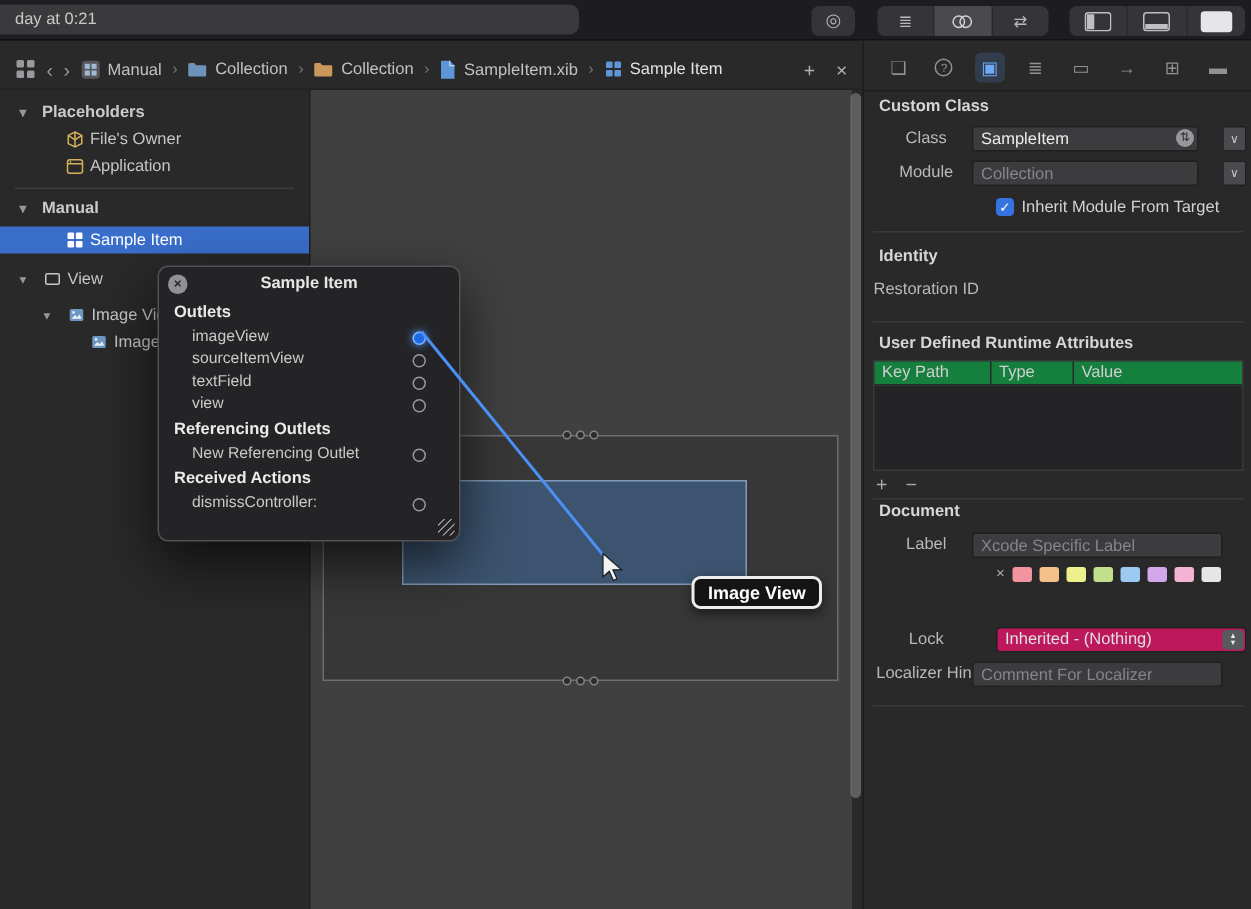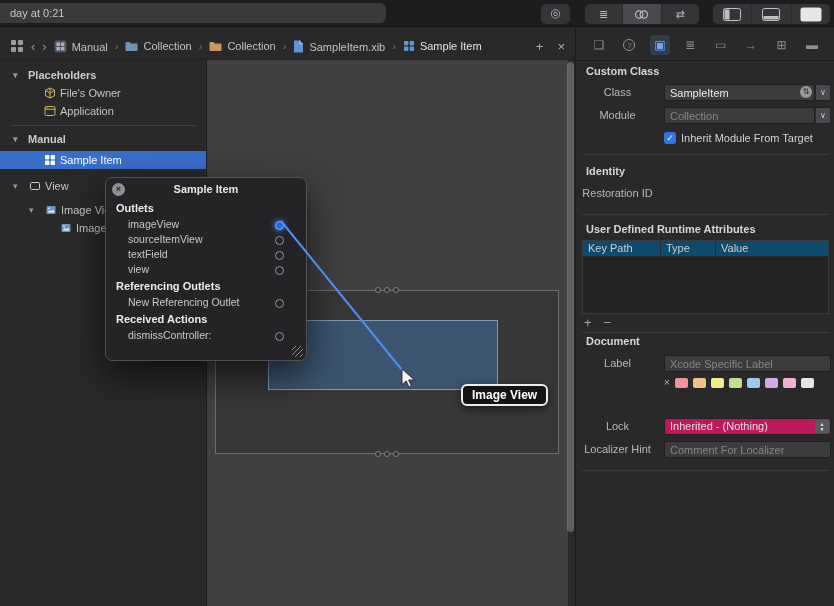--- a/index.html
+++ b/index.html
@@ -76,36 +76,36 @@
   #insp-tabs{position:absolute;left:0;top:6px;width:259px;height:24px;display:flex;align-items:center;
              justify-content:space-between;padding:0 13px}
   .itab{color:#919195;font-size:12px;width:20px;height:20px;display:flex;align-items:center;justify-content:center}
   .itab.sel{color:#6ea8f8;background:rgba(90,150,240,.18);border-radius:4px}
   .qcirc{width:12px;height:12px;border:1px solid currentColor;border-radius:50%;font-size:8px;line-height:11px;text-align:center}
   #insp-tabline{position:absolute;left:0;top:33px;width:259px;height:1px;background:#1e1e1e}
 
   .sec-h{position:absolute;left:10px;font-weight:700;color:#d6d6d6;height:13px;line-height:13px}
   .irow{position:absolute;left:0;width:259px;height:17px}
   .flabel{position:absolute;left:0;width:83px;text-align:center;color:#b9b9b9;line-height:17px;white-space:nowrap}
-  .fwrap{position:absolute;left:88px;top:0;height:17px}
+  .fwrap{position:absolute;left:72px;top:0;height:17px}
   .w-short{width:151px}.w-full{width:167px}
   input.tf{width:100%;height:17px;background:#3c3c3e;border:1px solid #202022;border-radius:2px;color:#ececec;
            font-size:11px;font-family:inherit;padding:0 5px;outline:none}
   input.tf::placeholder{color:#85858a}
   .stepper{position:absolute;right:3px;top:2px;width:12px;height:12px;border-radius:50%;background:#98989c;
            color:#2a2a2c;font-size:8px;line-height:12px;text-align:center}
   .fdrop{position:absolute;left:240px;top:0;width:15px;height:17px;background:#4a4a4e;border:1px solid #202022;
          border-left:none;border-radius:0 2px 2px 0;color:#c9c9cd;font-size:8px;text-align:center;line-height:16px}
   .cb{position:absolute;left:88px;top:1px;width:12px;height:12px;background:#3574e0;border-radius:3px;color:#fff;
       font-size:9px;line-height:12px;text-align:center}
   .cb-label{position:absolute;left:105px;line-height:14px;color:#d2d2d2}
   .insp-div{position:absolute;left:6px;width:247px;height:1px;background:#3a3a3a}
 
   #udra-table{position:absolute;left:6px;top:213px;width:247px;height:74px;border:1px solid #3a3a3c;background:#242427}
-  .th-row{display:flex;height:16px;background:#0c4a6e;border-bottom:1px solid #2a2a2c;color:#cfcfcf}
+  .th-row{display:flex;height:16px;background:#15803d;border-bottom:1px solid #2a2a2c;color:#cfcfcf}
   .th{padding:0 5px;line-height:15px;border-right:1px solid #29292b}
   .th1{width:78px}.th2{width:55px}.th3{flex:1;border-right:none}
   #udra-pm{position:absolute;left:8px;top:289px;color:#a8a8ac;font-size:13px;display:flex;gap:12px;line-height:13px}
 
   .swrow{position:absolute;left:88px;top:350px;display:flex;align-items:center;gap:5px;height:11px}
   .sw{width:13px;height:10px;border-radius:2px}
   .sw-clear{color:#b0b0b4;font-size:10px;line-height:10px}
   .oid{position:absolute;left:88px;line-height:15px;color:#d8d8d8}
   .popbtn{position:absolute;left:88px;top:0;width:167px;height:17px;background:#be185d;border:1px solid #202022;
           border-radius:3px;color:#e0e0e0;line-height:15px;padding:0 5px}

